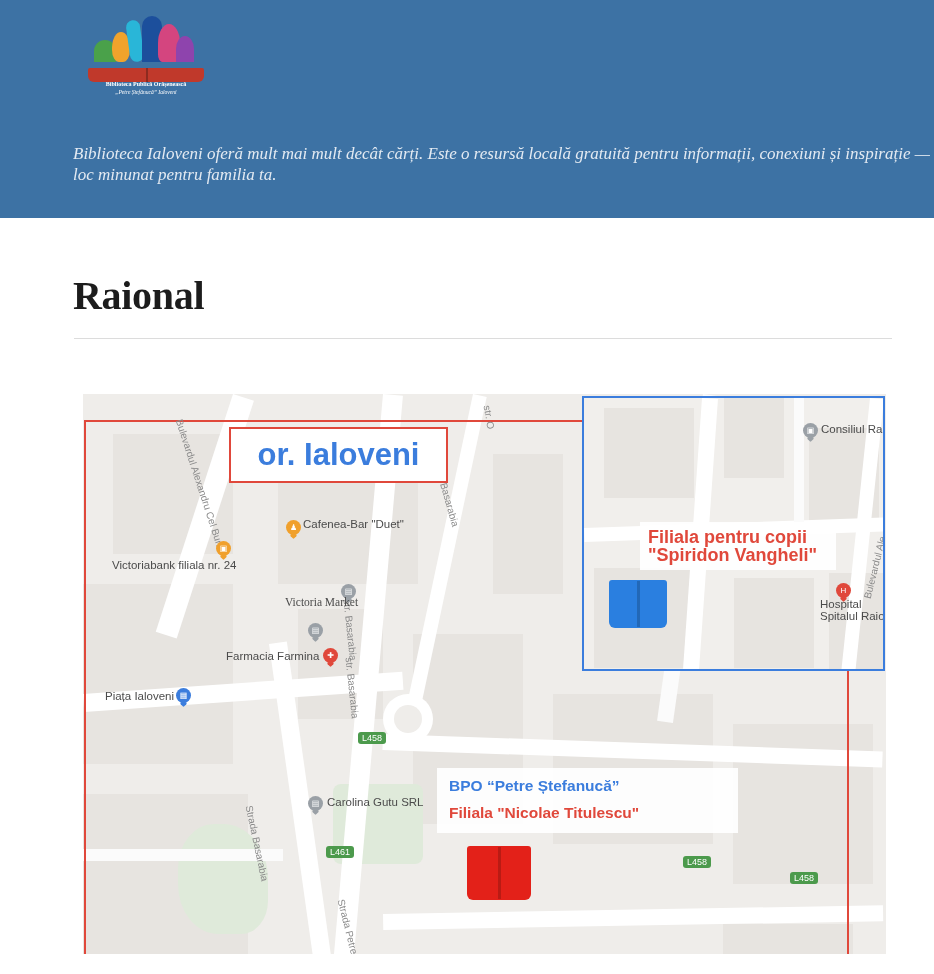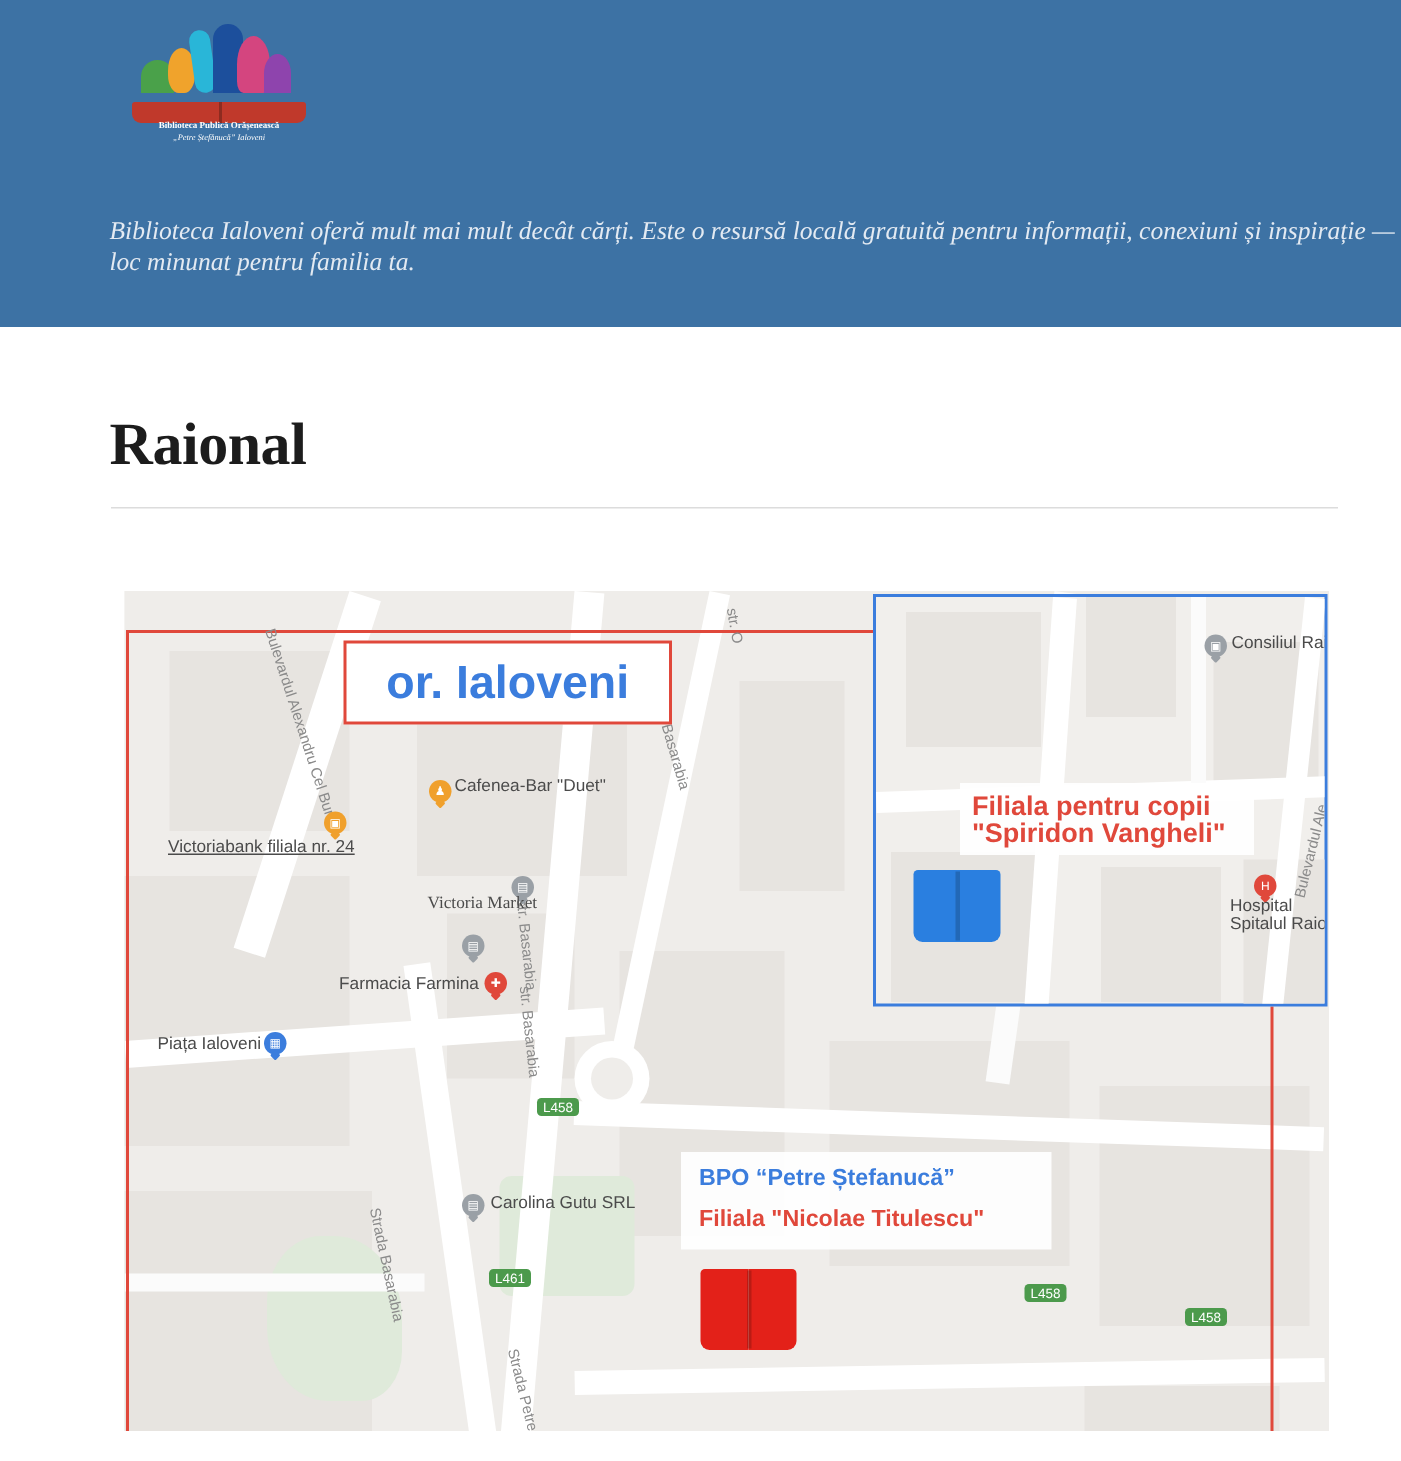--- a/index.html
+++ b/index.html
@@ -213,22 +213,22 @@
   .book-icon .lf { left: 0; border-radius: 3px 0 0 6px; }
   .book-icon .rt { right: 0; border-radius: 0 3px 6px 0; }
   .book-icon .spine {
     position: absolute; left: 50%; top: 2%;
     margin-left: -1.5px; width: 3px; height: 96%;
     background: rgba(0,0,0,0.18);
   }
 
   .main-label {
     position: absolute;
-    left: 371px; top: 374px;
-    width: 247px;
+    left: 354px; top: 374px;
+    width: 301px;
     background: rgba(255,255,255,0.92);
     padding: 9px 12px 11px 12px;
   }
   .main-label .l1 {
     color: #3b7ddd; font-size: 15.5px; font-weight: bold;
     font-family: "Liberation Sans", sans-serif; margin-bottom: 9px;
   }
   .main-label .l2 {
     color: #e0483b; font-size: 15.5px; font-weight: bold;
     font-family: "Liberation Sans", sans-serif;
@@ -314,21 +314,21 @@
 
     <div class="shield" style="left:275px; top:338px;">L458</div>
     <div class="shield" style="left:243px; top:452px;">L461</div>
     <div class="shield" style="left:600px; top:462px;">L458</div>
     <div class="shield" style="left:707px; top:478px;">L458</div>
 
     <div class="pin orange" style="left:203px; top:126px;">♟</div>
     <div class="poi" style="left:220px; top:124px;">Cafenea-Bar "Duet"</div>
 
     <div class="pin orange" style="left:133px; top:147px;">▣</div>
-    <div class="poi" style="left:29px;  top:165px;text-decoration:underline;">Victoriabank filiala nr. 24</div>
+    <div class="poi" style="left:29px;  top:165px;">Victoriabank filiala nr. 24</div>
 
     <div class="pin gray" style="left:258px; top:190px;">▤</div>
     <div class="poi" style="left:202px; top:202px;font-family:Liberation Serif, serif;">Victoria Market</div>
 
     <div class="pin gray" style="left:225px; top:229px;">▤</div>
     <div class="pin red" style="left:240px; top:254px;">✚</div>
     <div class="poi" style="left:143px; top:256px;">Farmacia Farmina</div>
 
     <div class="pin blue" style="left:93px;  top:294px;">▦</div>
     <div class="poi" style="left:22px;  top:296px;">Piața Ialoveni</div>

